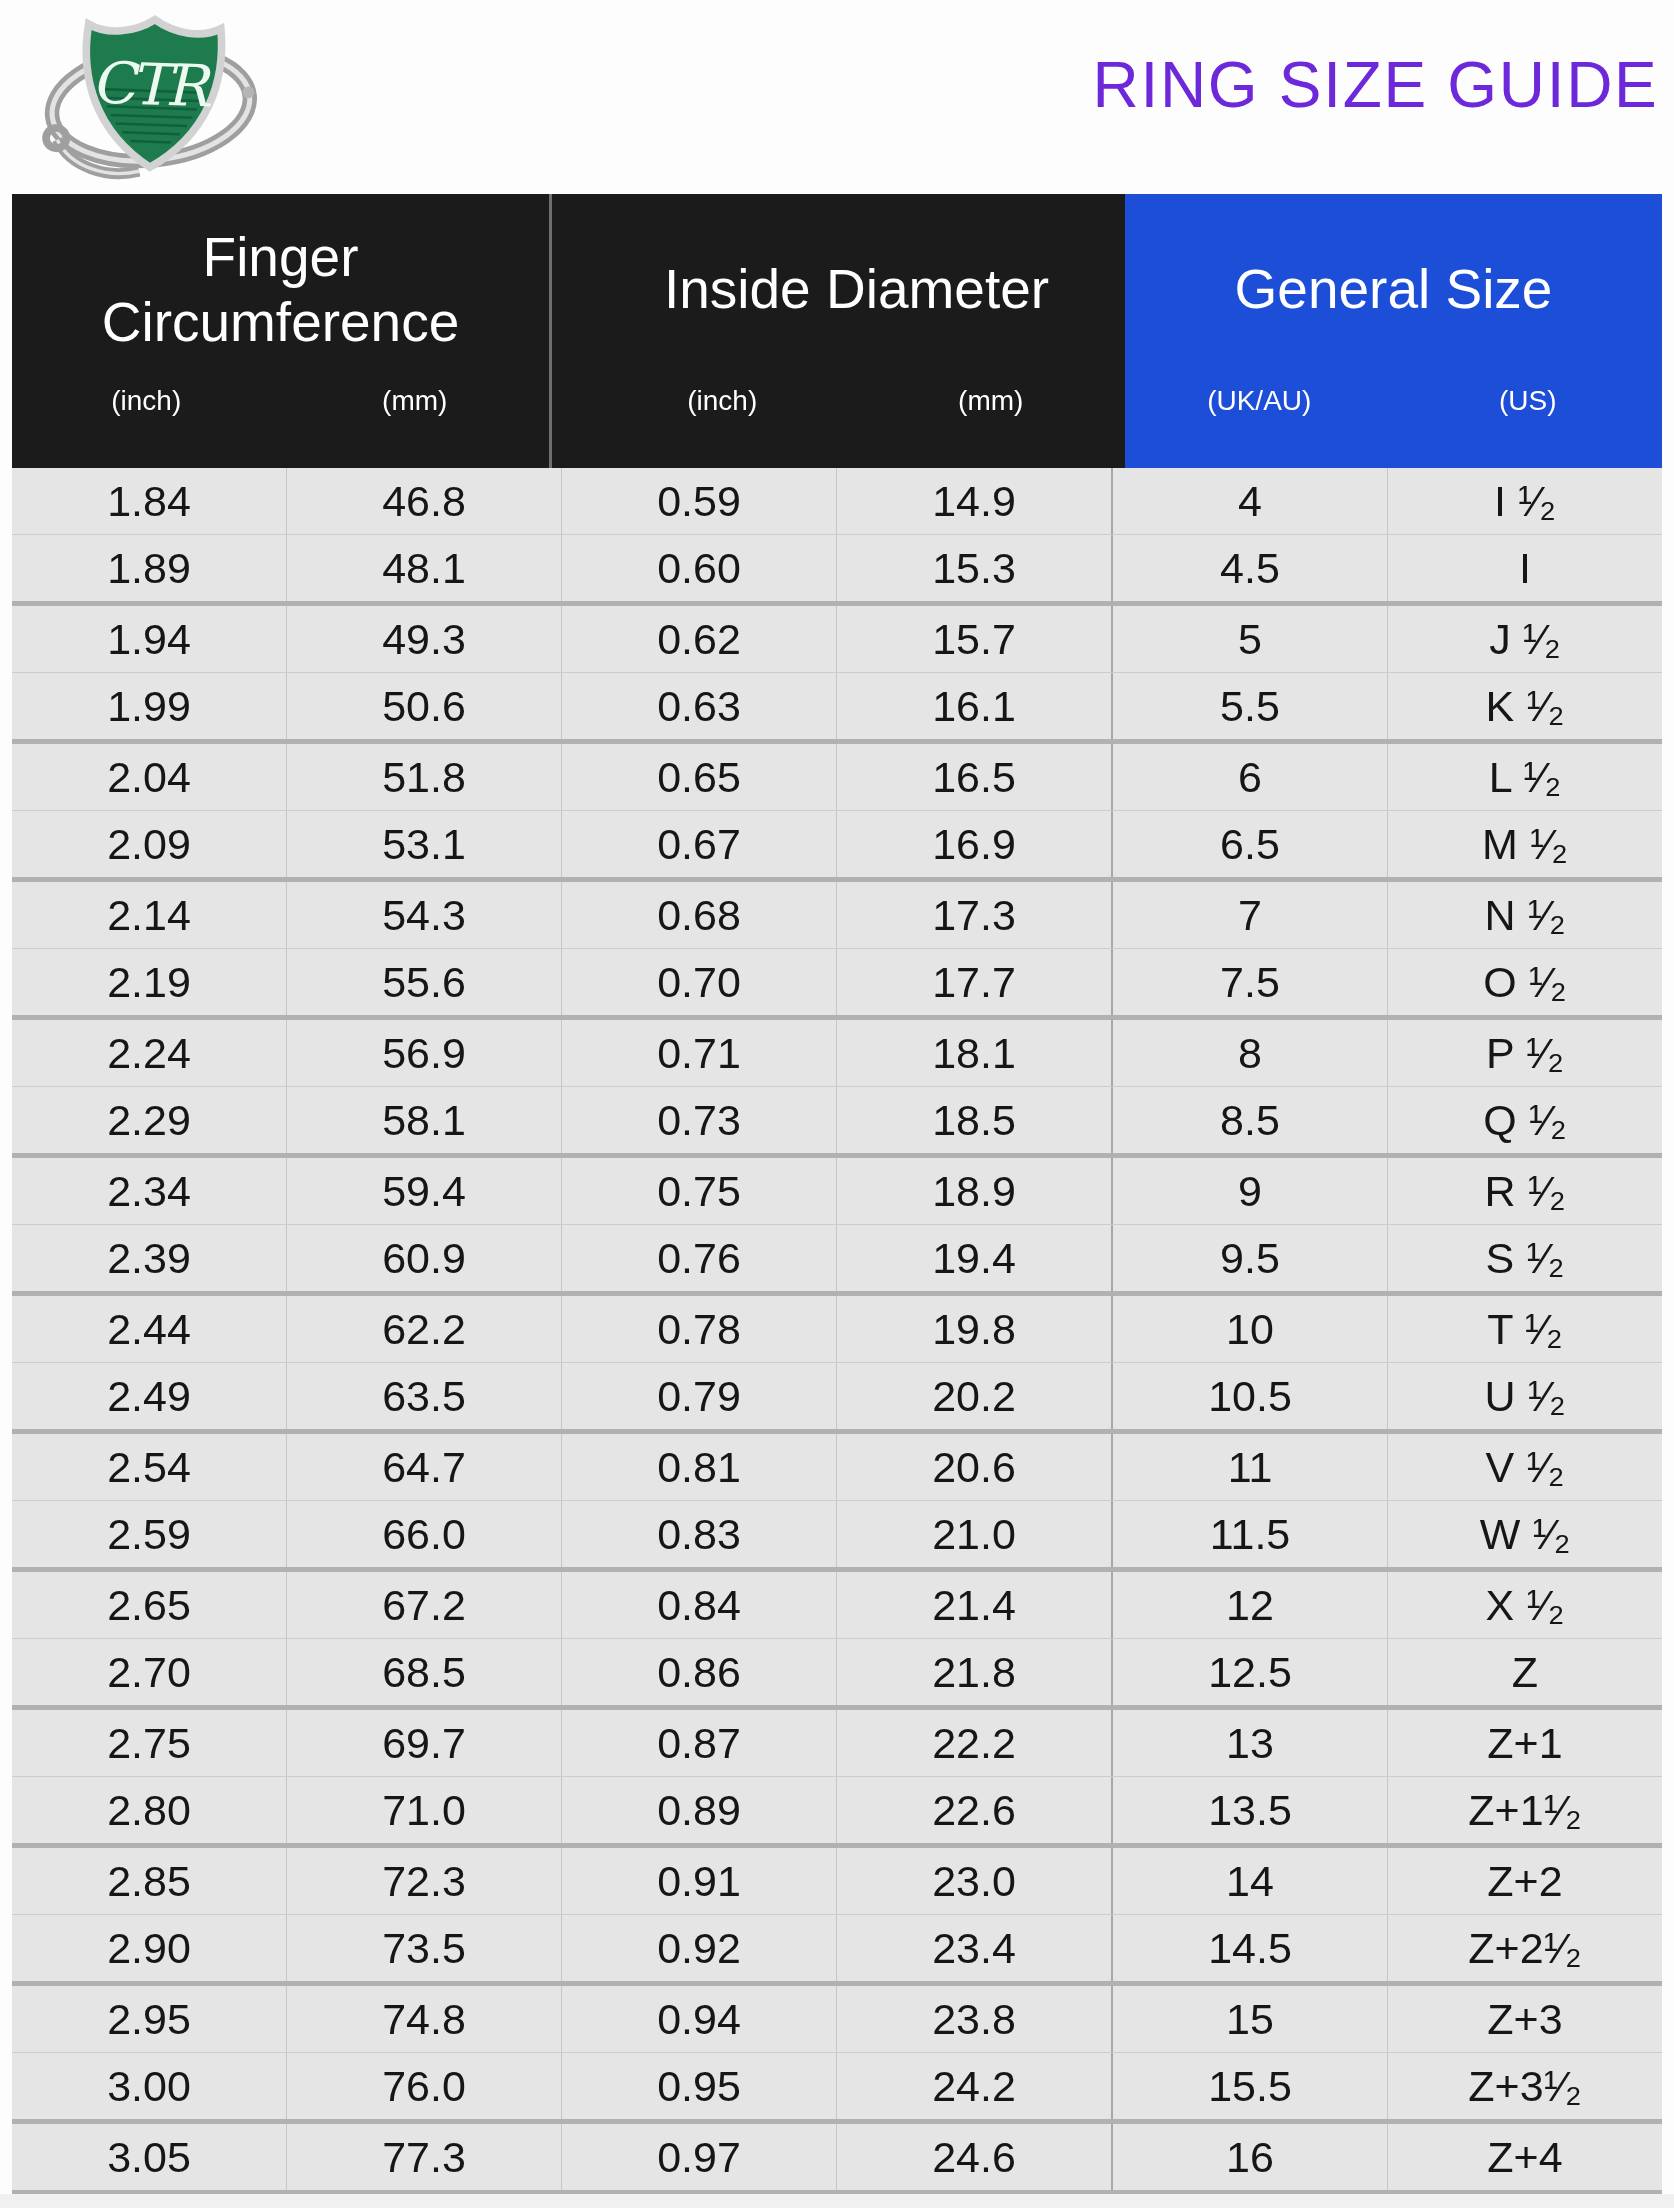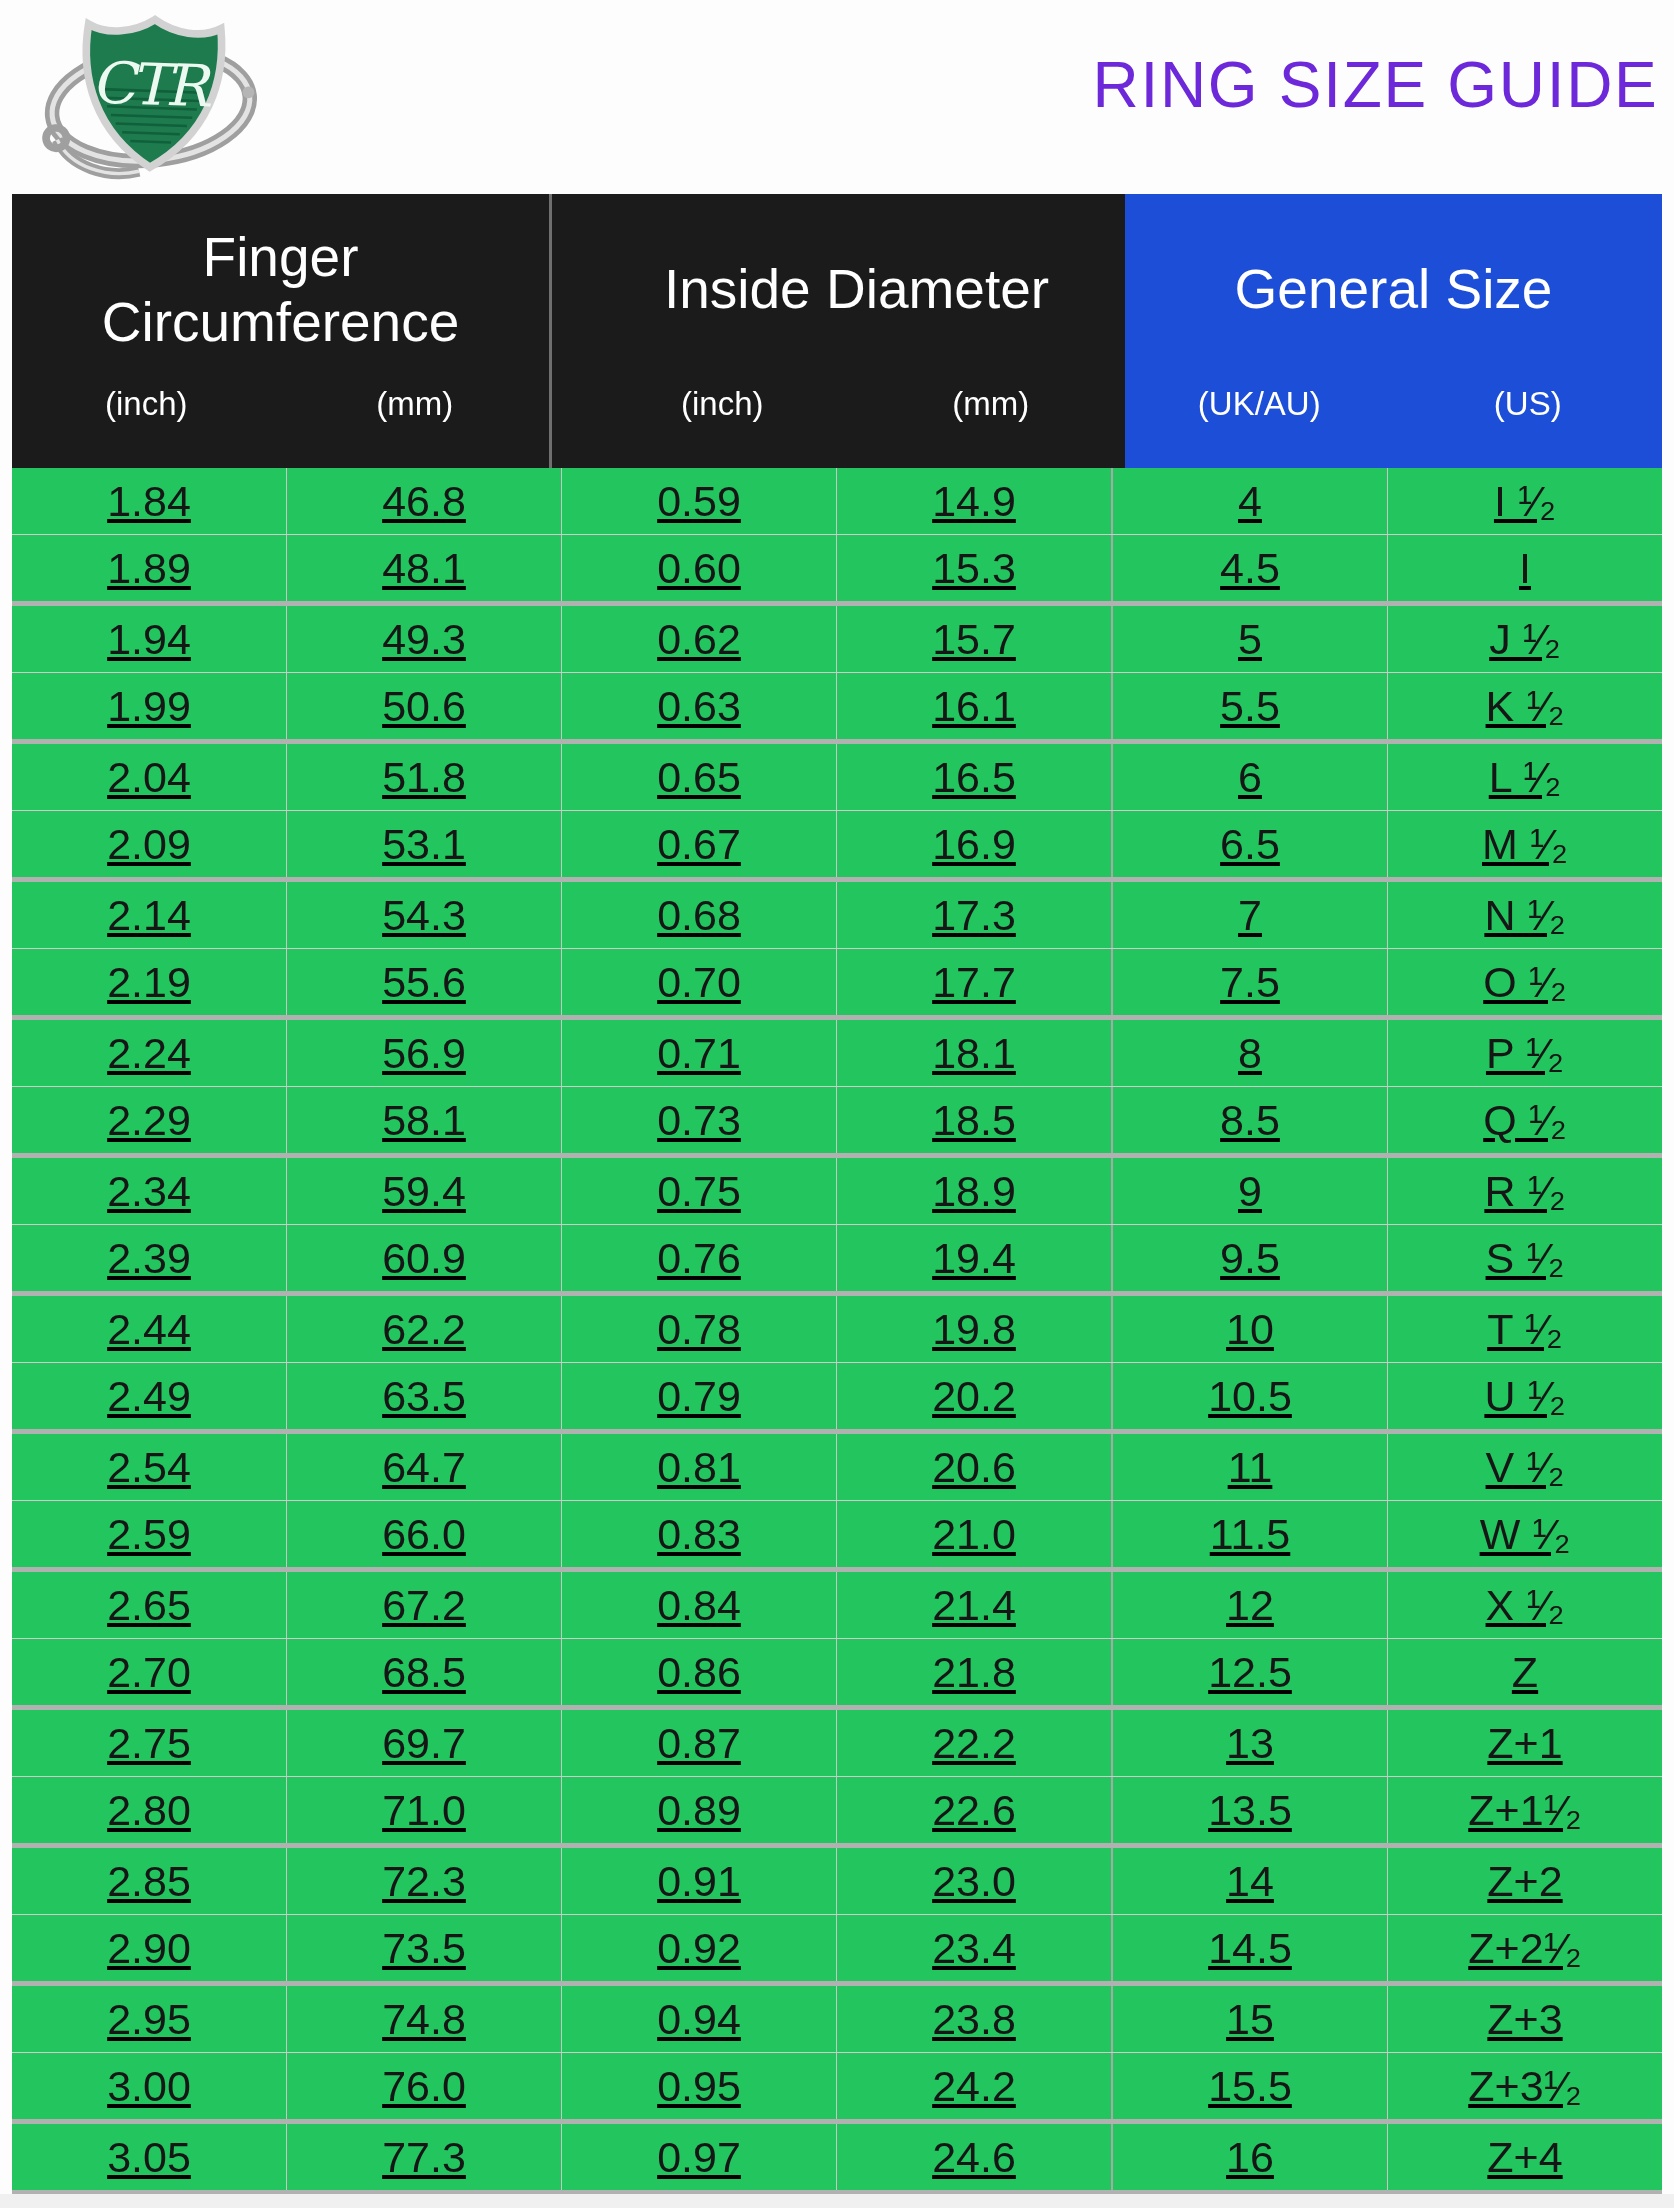--- a/index.html
+++ b/index.html
@@ -35,24 +35,24 @@
     color: #ffffff; text-align: center;
   }
   .th-black { background: #1b1b1b; }
   .th-black + .th-black { border-left: 3.4px solid #6f6f6f; padding-left: 36px; }
   .th-gray  { background: #1d4ed8; }
   .group-label {
     flex: 1; display: flex; align-items: center; justify-content: center;
     font-size: 55px; line-height: 1.18;
   }
   .group-label span { display: inline-block; max-width: 482px; }
-  .units { display: flex; height: 83px; font-size: 33px; }
+  .units { display: flex; height: 83px; font-size: 28px; }
   .units span { flex: 1; text-align: center; }
 
-  .tbody { background: #22c55e; text-decoration: underline; }
+  .tbody { background: #e5e5e5; }
   .tr { display: flex; border-bottom: 1.7px solid #cccccc; }
   .tr:nth-child(even) { border-bottom: 5.2px solid #b1b1b1; }
   .tr:last-child { border-bottom: 5.2px solid #b1b1b1; }
   .td {
     flex: 1; height: 66px;
     display: flex; align-items: center; justify-content: center;
     font-size: 43px; color: #161616;
     border-left: 1.7px solid #c6c6c6;
   }
   .td:first-child { border-left: none; }

